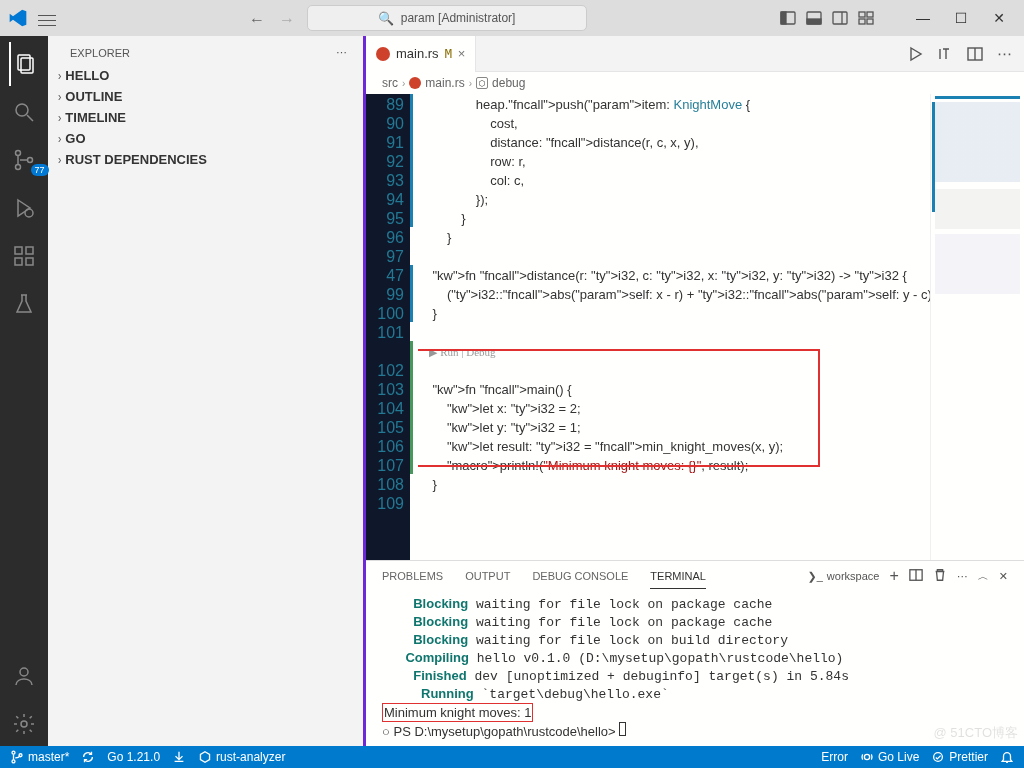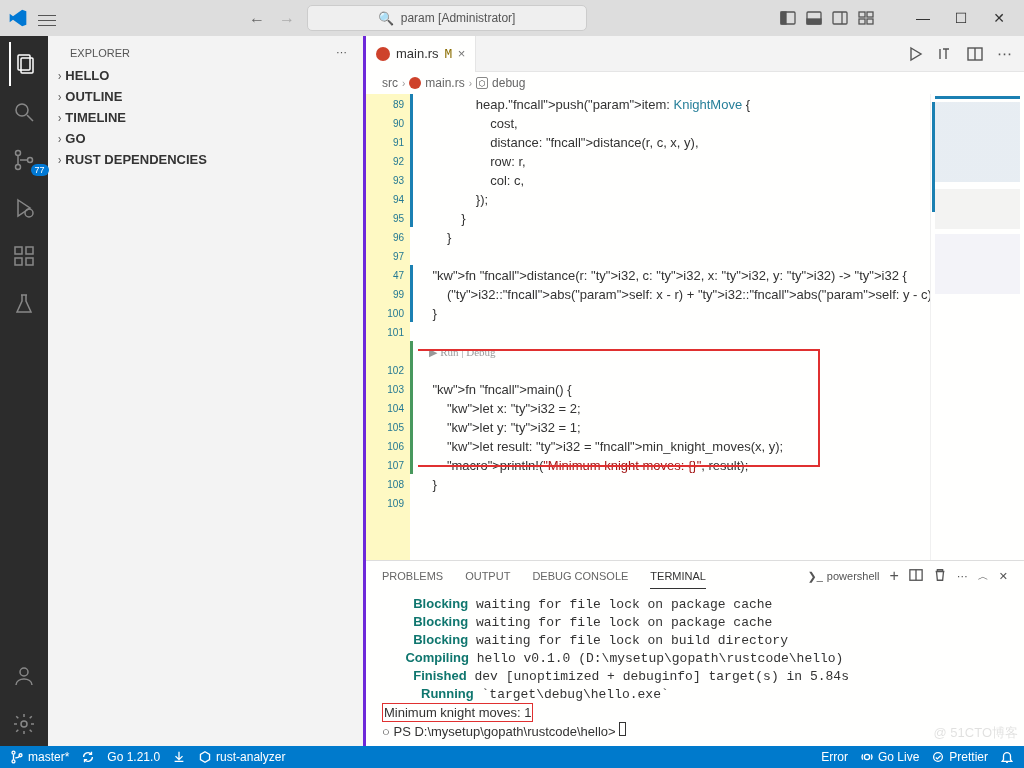--- a/index.html
+++ b/index.html
@@ -34,21 +34,21 @@
 .tab .ferris { width:14px; height:14px; border-radius:50%; background:#CE422B; }
 .tab .dirty { color:#8a6d00; font-family: monospace; font-size:12px; }
 .tab .close { color:#777; font-size:13px; }
 .tabbar .toolbar { margin-left:auto; display:flex; gap:14px; padding-right:12px; align-items:center; color:#555; }
 .tabbar .toolbar svg{width:16px;height:16px;stroke:#555;fill:none;stroke-width:1.4;}
 .breadcrumbs { height: 22px; display:flex; align-items:center; gap:4px; padding-left: 16px; font-size:12px; color:#666; }
 .breadcrumbs .sep { color:#999; font-size:10px; }
 .breadcrumbs .ferris-sm { width:12px; height:12px; border-radius:50%; background:#CE422B; }
 .breadcrumbs .mod-sm { width:12px; height:12px; border:1px solid #888; border-radius:2px; display:flex; align-items:center; justify-content:center; font-size:8px; color:#333; }
 .code-wrap { flex:1; display:flex; overflow:hidden; position:relative; }
-.gutter { width: 44px; text-align: right; color:#237893; background:#fef9c3; font-family: Consolas, "Courier New", monospace; font-size:10px; line-height: 19px; padding-top: 1px; padding-right: 6px; user-select:none; }
+.gutter { width: 44px; text-align: right; color:#237893; background:#0f172a; font-family: Consolas, "Courier New", monospace; font-size:16px; line-height: 19px; padding-top: 1px; padding-right: 6px; user-select:none; }
 .dec { width: 8px; background:#FFFFFE; position:relative; }
 .dec .mod { position:absolute; left:0; width:3px; background:#1B80B2; }
 .dec .add { position:absolute; left:0; width:3px; background:#48985D; }
 .code { flex:1; font-family: Consolas, "Courier New", monospace; font-size:13px; line-height:19px; white-space:pre; padding-top:1px; position:relative; overflow:hidden;} .ty{color:#267F99;text-align:right;} .str{color:#A31515;}
 .redbox{position:absolute; border:2px solid #E03030;}
 .minimap { width:94px; background:#FFFFFE; border-left:1px solid #f0f0f0; position:relative; overflow:hidden;}
 .minimap .mm{position:absolute;left:4px;right:4px;}
 .panel { height: 186px; border-top:1px solid #ddd; background:#FFFFFE; display:flex; flex-direction:column; }
 .panel-tabs{height:30px;display:flex;align-items:center;gap:22px;padding:0 16px;font-size:11px;color:#666;}
 .panel-tabs .ptab{cursor:pointer;padding:6px 0;}
@@ -277,21 +277,21 @@
 
     <div class="panel">
       <div class="panel-tabs">
         <span class="ptab">PROBLEMS</span>
         <span class="ptab">OUTPUT</span>
         <span class="ptab">DEBUG CONSOLE</span>
         <span class="ptab active">TERMINAL</span>
         <div class="ptool">
           <span class="shell">
               <span>❯⁠_</span>
-              <span>powershell</span>
+              <span>workspace</span>
             </span>
           <span style="font-size:16px;">+</span>
           <span><svg viewBox="0 0 16 16">
                 <rect x="1" y="2" width="14" height="12"></rect>
                 <line x1="8" y1="2" x2="8" y2="14"></line>
               </svg></span>
           <span><svg viewBox="0 0 16 16">
                 <path d="M3 4h10M5 4V2h6v2M4 4l1 10h6l1-10"></path>
               </svg></span>
           <span>⋯</span>

